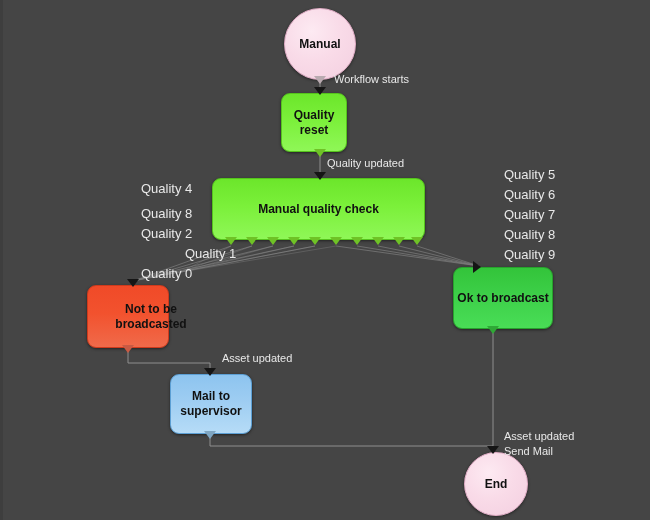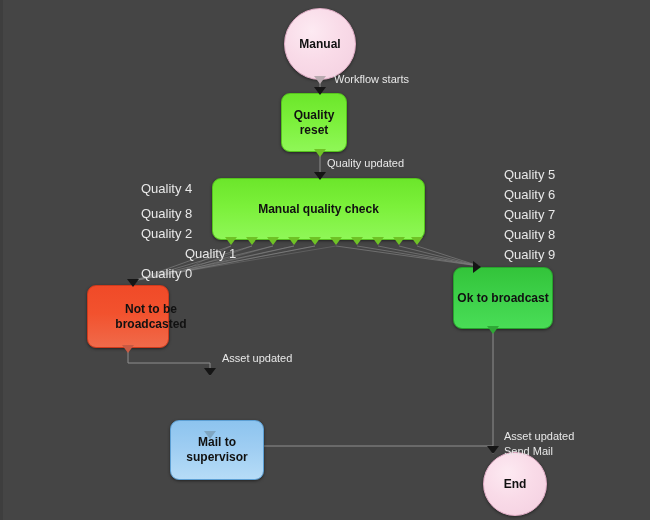--- a/index.html
+++ b/index.html
@@ -198,27 +198,27 @@
   </div>
   <div class="port port-out port-red" style="left:119px; top:345px;"></div>
 
   <div class="port port-in-left" style="left:470px; top:261px;"></div>
   <div class="node node-rect n-green-dark" style="left:450px; top:267px; width:100px; height:62px;">
     <span>Ok to broadcast</span>
   </div>
   <div class="port port-out port-green-dark" style="left:484px; top:326px;"></div>
 
   <div class="port port-in" style="left:201px; top:368px;"></div>
-  <div class="node node-rect n-blue" style="left:167px; top:374px; width:94px; height:60px;margin-top:46px;">
+  <div class="node node-rect n-blue" style="left:167px; top:374px; width:82px; height:60px;">
     <span>Mail to supervisor</span>
   </div>
   <div class="port port-out port-blue" style="left:201px; top:431px;"></div>
 
   <div class="port port-in" style="left:484px; top:446px;"></div>
-  <div class="node node-circle n-end" style="left:480px; top:452px; width:64px; height:64px;">
+  <div class="node node-circle n-end" style="left:461px; top:452px; width:64px; height:64px;">
     <span>End</span>
   </div>
 
   <div class="elabel" style="left:331px; top:73px;">Workflow starts</div>
   <div class="elabel" style="left:324px; top:157px;">Quality updated</div>
   <div class="elabel" style="left:219px; top:352px;">Asset updated</div>
   <div class="elabel" style="left:501px; top:410px;margin-top:35px;">Send Mail</div>
   <div class="elabel" style="left:501px; top:430px;">Asset updated</div>
 
   <div class="qlabel" style="left:138px; top:181px;">Quality 4</div>

